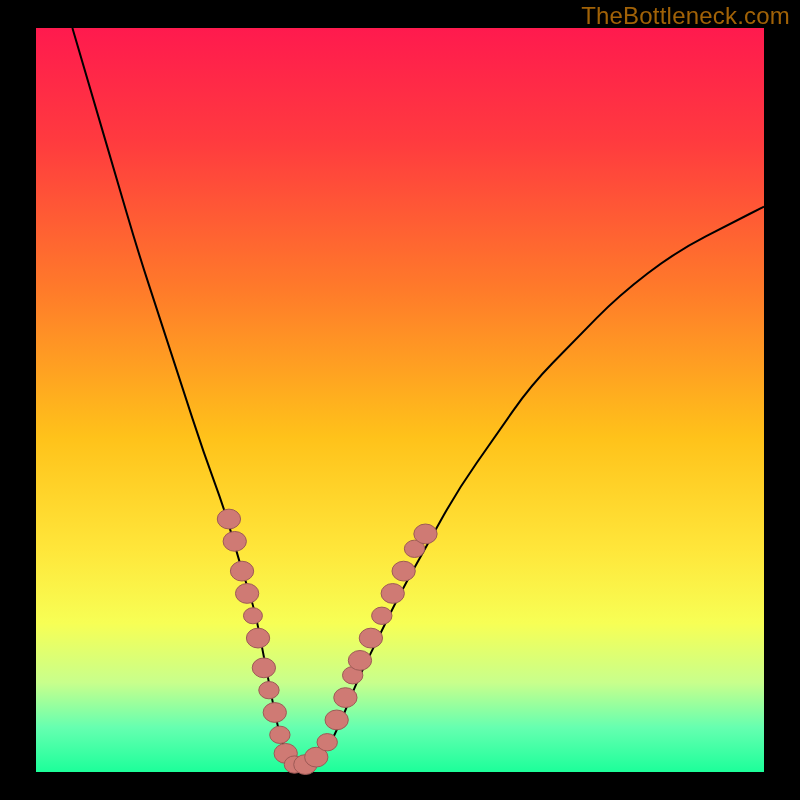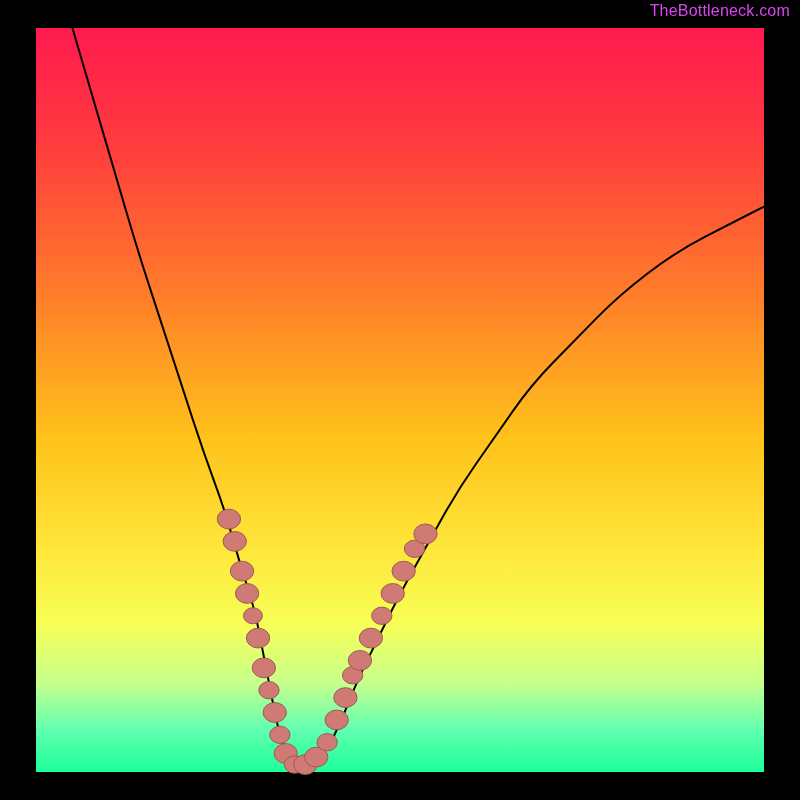--- a/index.html
+++ b/index.html
@@ -15,23 +15,23 @@
     position: absolute;
     left: 0;
     top: 0;
     width: 800px;
     height: 800px;
   }
   .watermark {
     position: absolute;
     top: 2px;
     right: 10px;
-    font-size: 16px;
+    font-size: 24px;
     font-weight: 400;
-    color: #d946ef;
+    color: #a16207;
     letter-spacing: 0.2px;
   }
 </style>
 </head>
 <body>
 
 <svg class="canvas" viewBox="0 0 800 800" xmlns="http://www.w3.org/2000/svg">
   <defs>
     <linearGradient id="heat" x1="0" y1="0" x2="0" y2="1">
         <stop offset="0%" stop-color="#ff1a4e"></stop>

